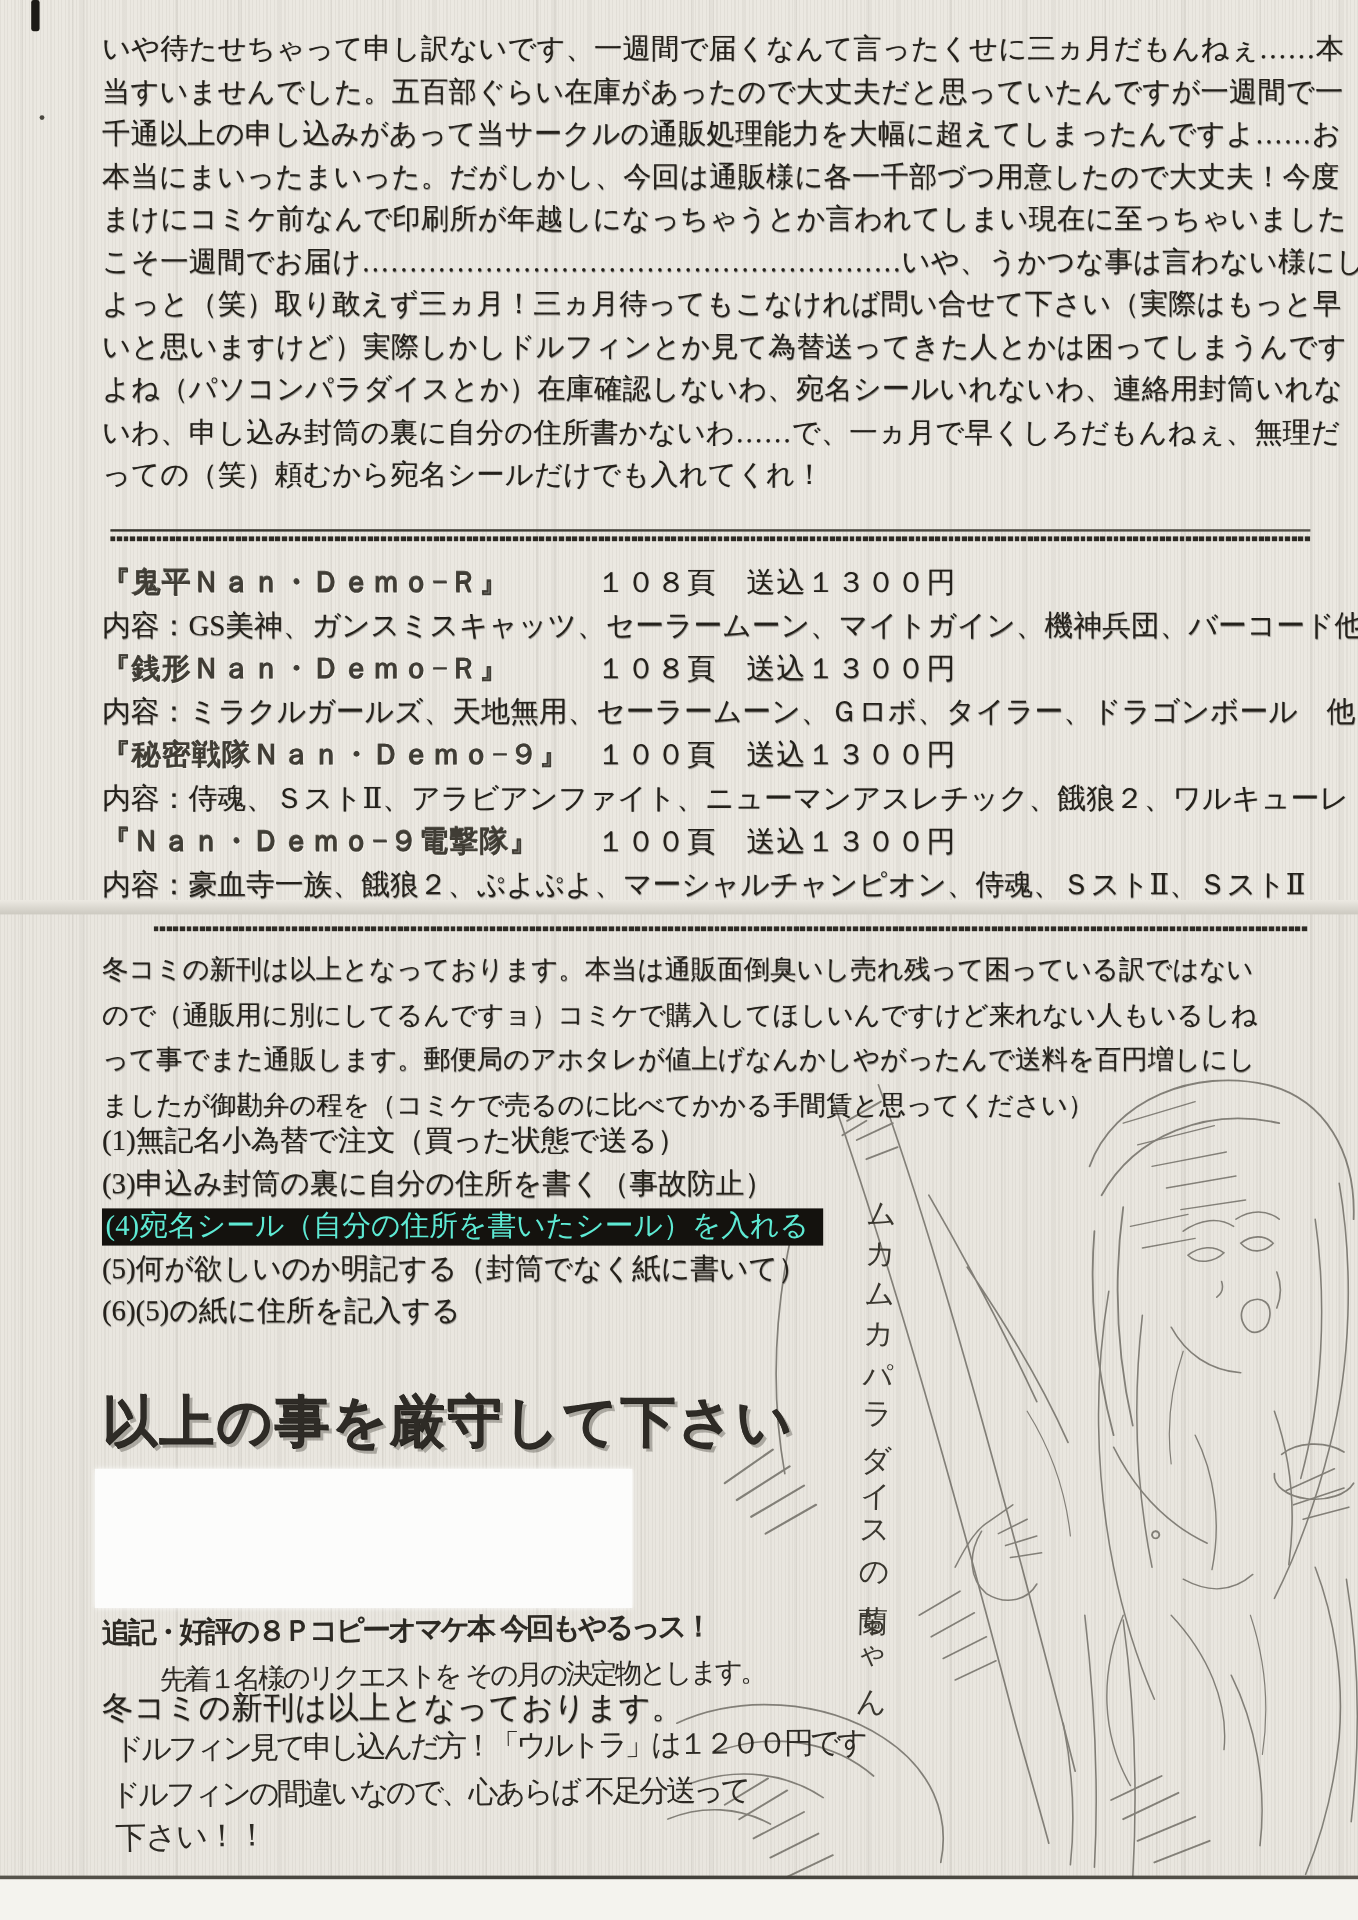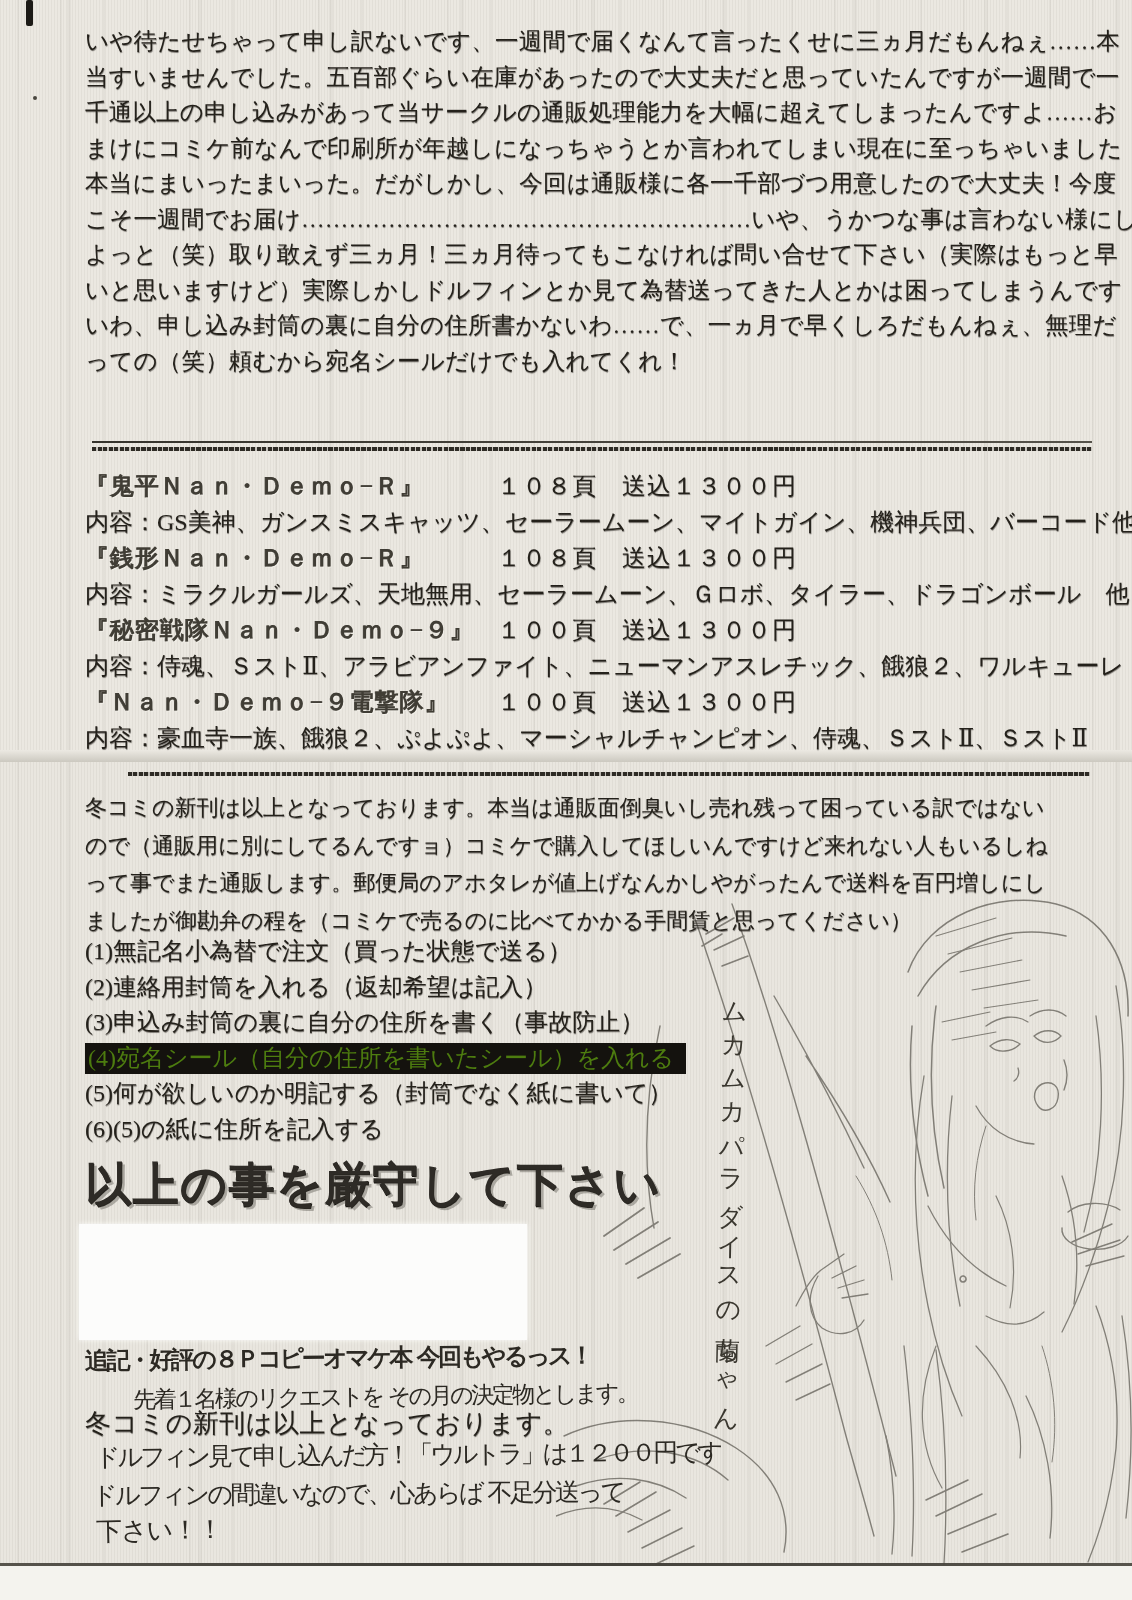--- a/index.html
+++ b/index.html
@@ -31,21 +31,21 @@
            white-space:nowrap;z-index:3;}
   .cat-title{display:inline-block;min-width:412px;font-weight:700;color:#403d35;letter-spacing:1px;
              text-shadow:0.8px 0.8px 0 rgba(250,248,242,0.55), -0.4px -0.4px 0 rgba(40,37,30,0.75);}
   .cat-spec{letter-spacing:1px;text-align:right;}
   .rule2{position:absolute;top:772px;left:128px;width:962px;height:4px;z-index:3;
     background:repeating-linear-gradient(90deg,#2e2b25 0 4px, rgba(46,43,37,0.22) 4px 5.5px);}
   #middle{position:absolute;top:789px;left:85px;width:1020px;font-size:22px;line-height:37.5px;
           white-space:nowrap;z-index:3;}
   #steps{position:absolute;top:934px;left:85px;font-size:24px;line-height:35.5px;z-index:3;}
   .step{height:35.5px;white-space:nowrap;}
-  .step .hl{background:#14120e;color:#4d7c0f;padding:2px 12px 3px 3px;text-shadow:none;}
+  .step .hl{background:#14120e;color:#5eead4;padding:2px 12px 3px 3px;text-shadow:none;}
   #notice-heading{position:absolute;top:1154px;left:85px;z-index:3;
     font-family:"Liberation Sans","DejaVu Sans",sans-serif;font-size:46px;font-weight:bold;
     letter-spacing:1.5px;color:#2e2b26;white-space:nowrap;
     text-shadow:3px 3px 0 rgba(74,70,62,0.38), 0.5px 0.5px 0 #15130f;}
   #censor-box{position:absolute;top:1224px;left:79px;width:448px;height:116px;background:#fcfcfb;
               box-shadow:0 0 5px rgba(252,252,251,0.95);z-index:4;}
   .hand{position:absolute;font-family:"DejaVu Sans",sans-serif;color:#2c2923;white-space:nowrap;z-index:4;}
   #ps1{top:1342px;left:85px;font-size:24px;letter-spacing:-2.5px;transform:rotate(-0.6deg);font-weight:bold;}
   #ps2{top:1381px;left:133px;font-size:23px;letter-spacing:-2.5px;transform:rotate(-0.8deg);}
   #apology{position:absolute;top:1406px;left:85px;font-size:26px;letter-spacing:0.5px;
@@ -141,25 +141,26 @@
       <path stroke-width="1" d="M300,300 C320,332 332,366 336,404
                                  M430,250 C420,280 416,312 420,344
                                  M486,470 C498,506 502,546 496,586"></path>
     </g>
   </svg>
 
   <div id="intro" class="typeset">
     <div>いや待たせちゃって申し訳ないです、一週間で届くなんて言ったくせに三ヵ月だもんねぇ……本</div>
     <div>当すいませんでした。五百部ぐらい在庫があったので大丈夫だと思っていたんですが一週間で一</div>
     <div>千通以上の申し込みがあって当サークルの通販処理能力を大幅に超えてしまったんですよ……お</div>
+    <div>本当にまいったまいった。だがしかし、今回は通販様に各一千部づつ用意したので大丈夫！今度</div>
     <div>まけにコミケ前なんで印刷所が年越しになっちゃうとか言われてしまい現在に至っちゃいました</div>
-    <div>本当にまいったまいった。だがしかし、今回は通販様に各一千部づつ用意したので大丈夫！今度</div>
     <div>こそ一週間でお届け…………………………………………………いや、うかつな事は言わない様にし</div>
     <div>よっと（笑）取り敢えず三ヵ月！三ヵ月待ってもこなければ問い合せて下さい（実際はもっと早</div>
     <div>いと思いますけど）実際しかしドルフィンとか見て為替送ってきた人とかは困ってしまうんです</div>
+    <div>よね（パソコンパラダイスとか）在庫確認しないわ、宛名シールいれないわ、連絡用封筒いれな</div>
     <div>いわ、申し込み封筒の裏に自分の住所書かないわ……で、一ヵ月で早くしろだもんねぇ、無理だ</div>
     <div>っての（笑）頼むから宛名シールだけでも入れてくれ！</div>
   </div>
 
   <div class="rule1">
     <div class="thin"></div>
     <div class="thick"></div>
   </div>
 
   <div id="catalog" class="typeset">
@@ -185,21 +186,20 @@
 
   <div id="middle" class="typeset">
     <div>冬コミの新刊は以上となっております。本当は通販面倒臭いし売れ残って困っている訳ではない</div>
     <div>ので（通販用に別にしてるんですョ）コミケで購入してほしいんですけど来れない人もいるしね</div>
     <div>って事でまた通販します。郵便局のアホタレが値上げなんかしやがったんで送料を百円増しにし</div>
     <div>ましたが御勘弁の程を（コミケで売るのに比べてかかる手間賃と思ってください）</div>
   </div>
 
   <div id="steps" class="typeset">
     <div class="step"><span>(1)無記名小為替で注文（買った状態で送る）</span></div>
-    <div class="step"><span>(2)連絡用封筒を入れる（返却希望は記入）</span></div>
     <div class="step"><span>(3)申込み封筒の裏に自分の住所を書く（事故防止）</span></div>
     <div class="step"><span class="hl">(4)宛名シール（自分の住所を書いたシール）を入れる</span></div>
     <div class="step"><span>(5)何が欲しいのか明記する（封筒でなく紙に書いて）</span></div>
     <div class="step"><span>(6)(5)の紙に住所を記入する</span></div>
   </div>
 
   <div id="notice-heading">以上の事を厳守して下さい</div>
 
   <div id="censor-box"></div>
 

